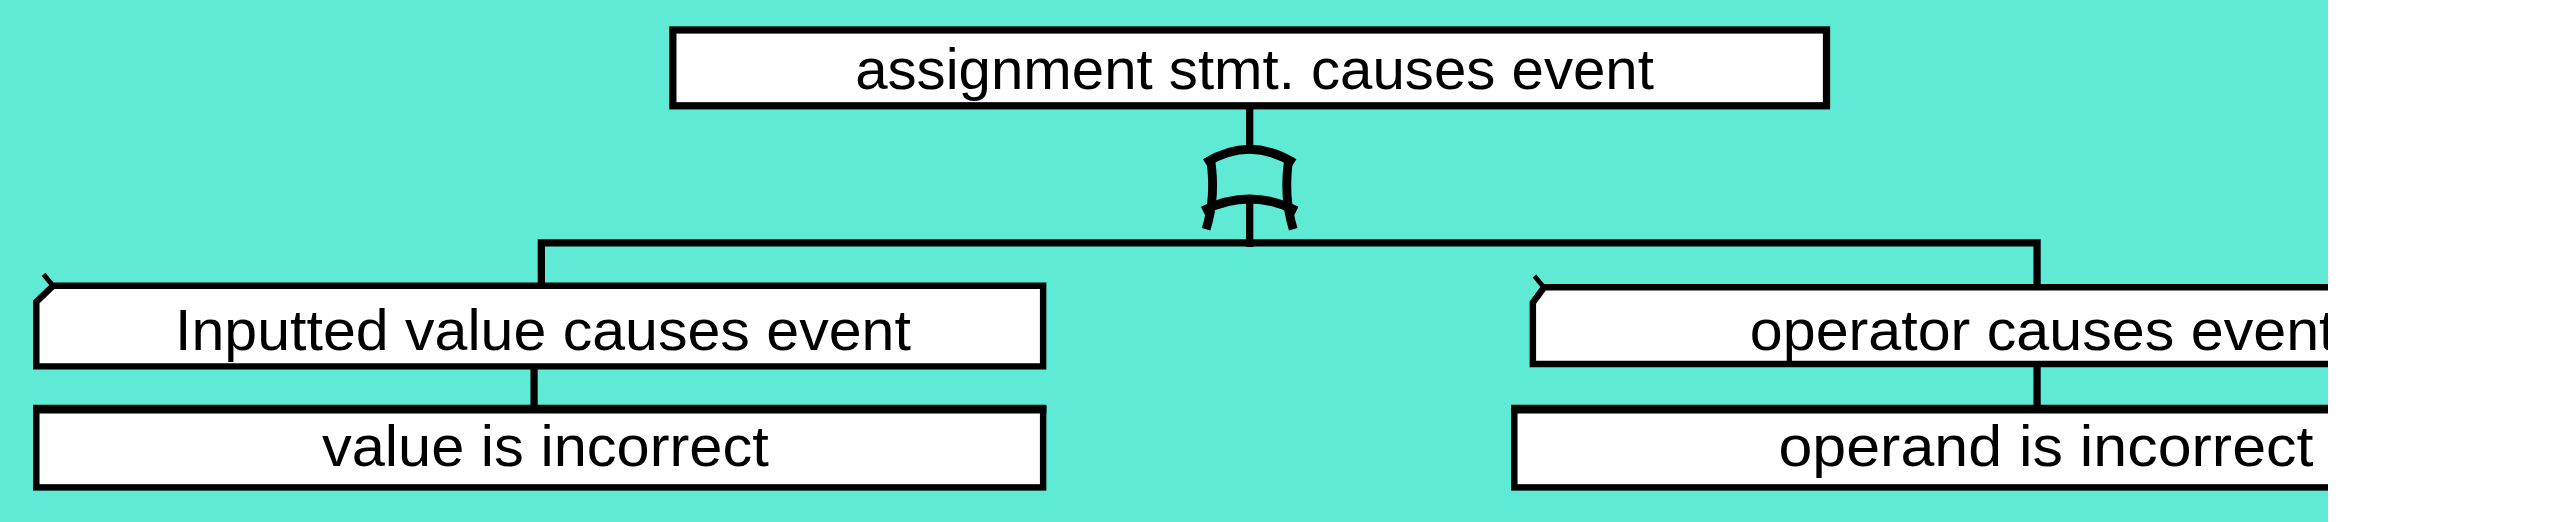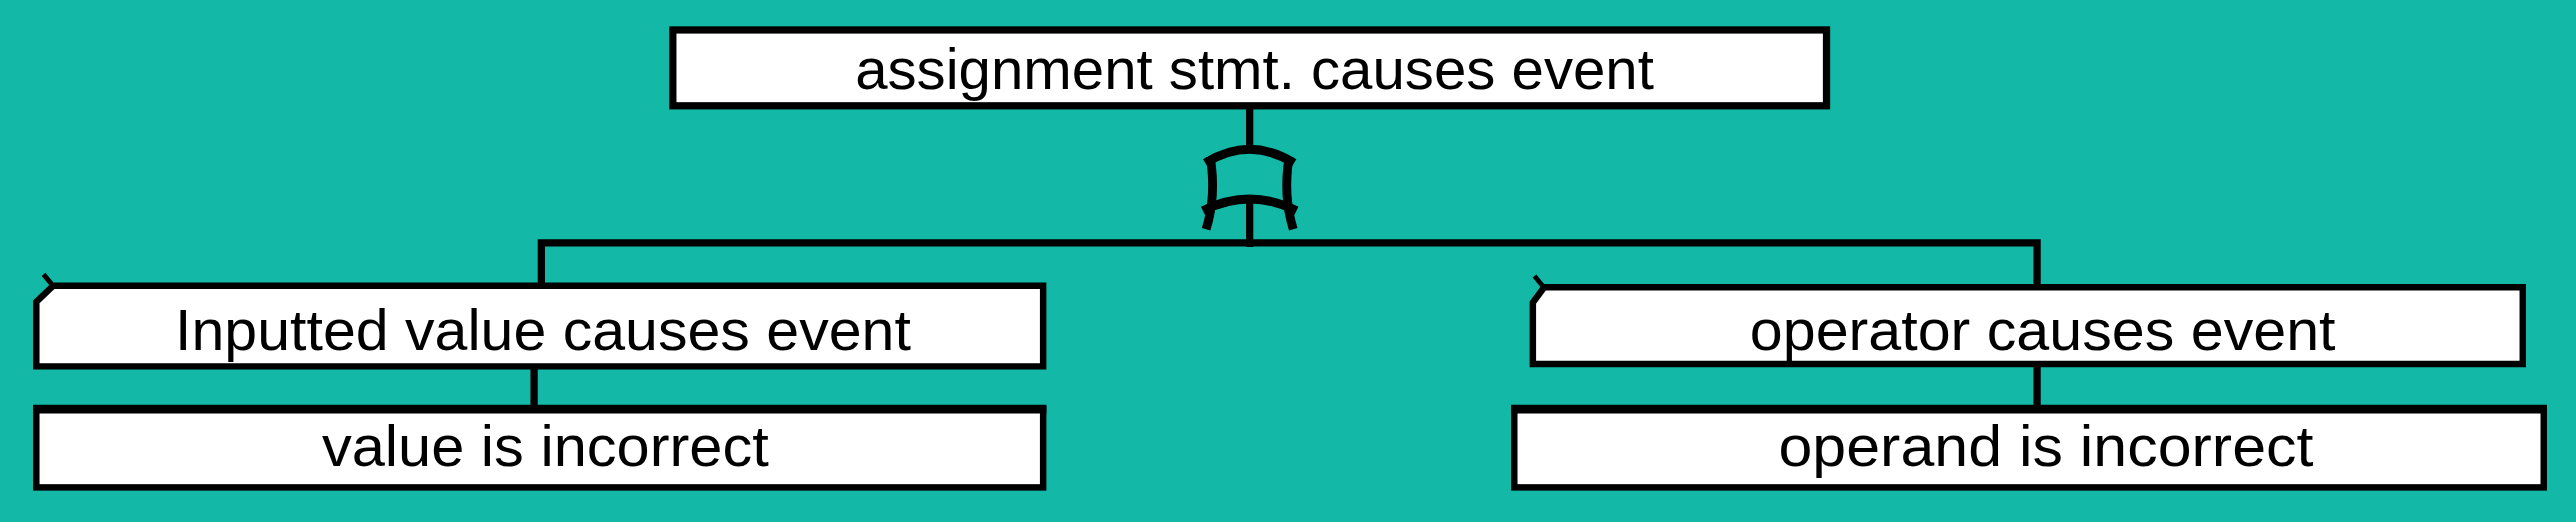--- a/index.html
+++ b/index.html
@@ -1,23 +1,23 @@
 <!DOCTYPE html>
 <html style="font-size:13px"><head>
 <meta charset="utf-8">
 <style>
   html, body {
     margin: 0;
     padding: 0;
     background: #ffffff;
   }
   .diagram-wrap {
-    width: 2576px;
+    width: 2328px;
     height: 523px;
-    background: #14b8a6;
+    background: #5eead4;
     overflow: hidden;
   }
   svg text {
     font-family: "Liberation Sans", sans-serif;
     font-size: 70px;
     fill: #000000;
     text-anchor: middle;
   }
   .box {
     fill: #ffffff;

